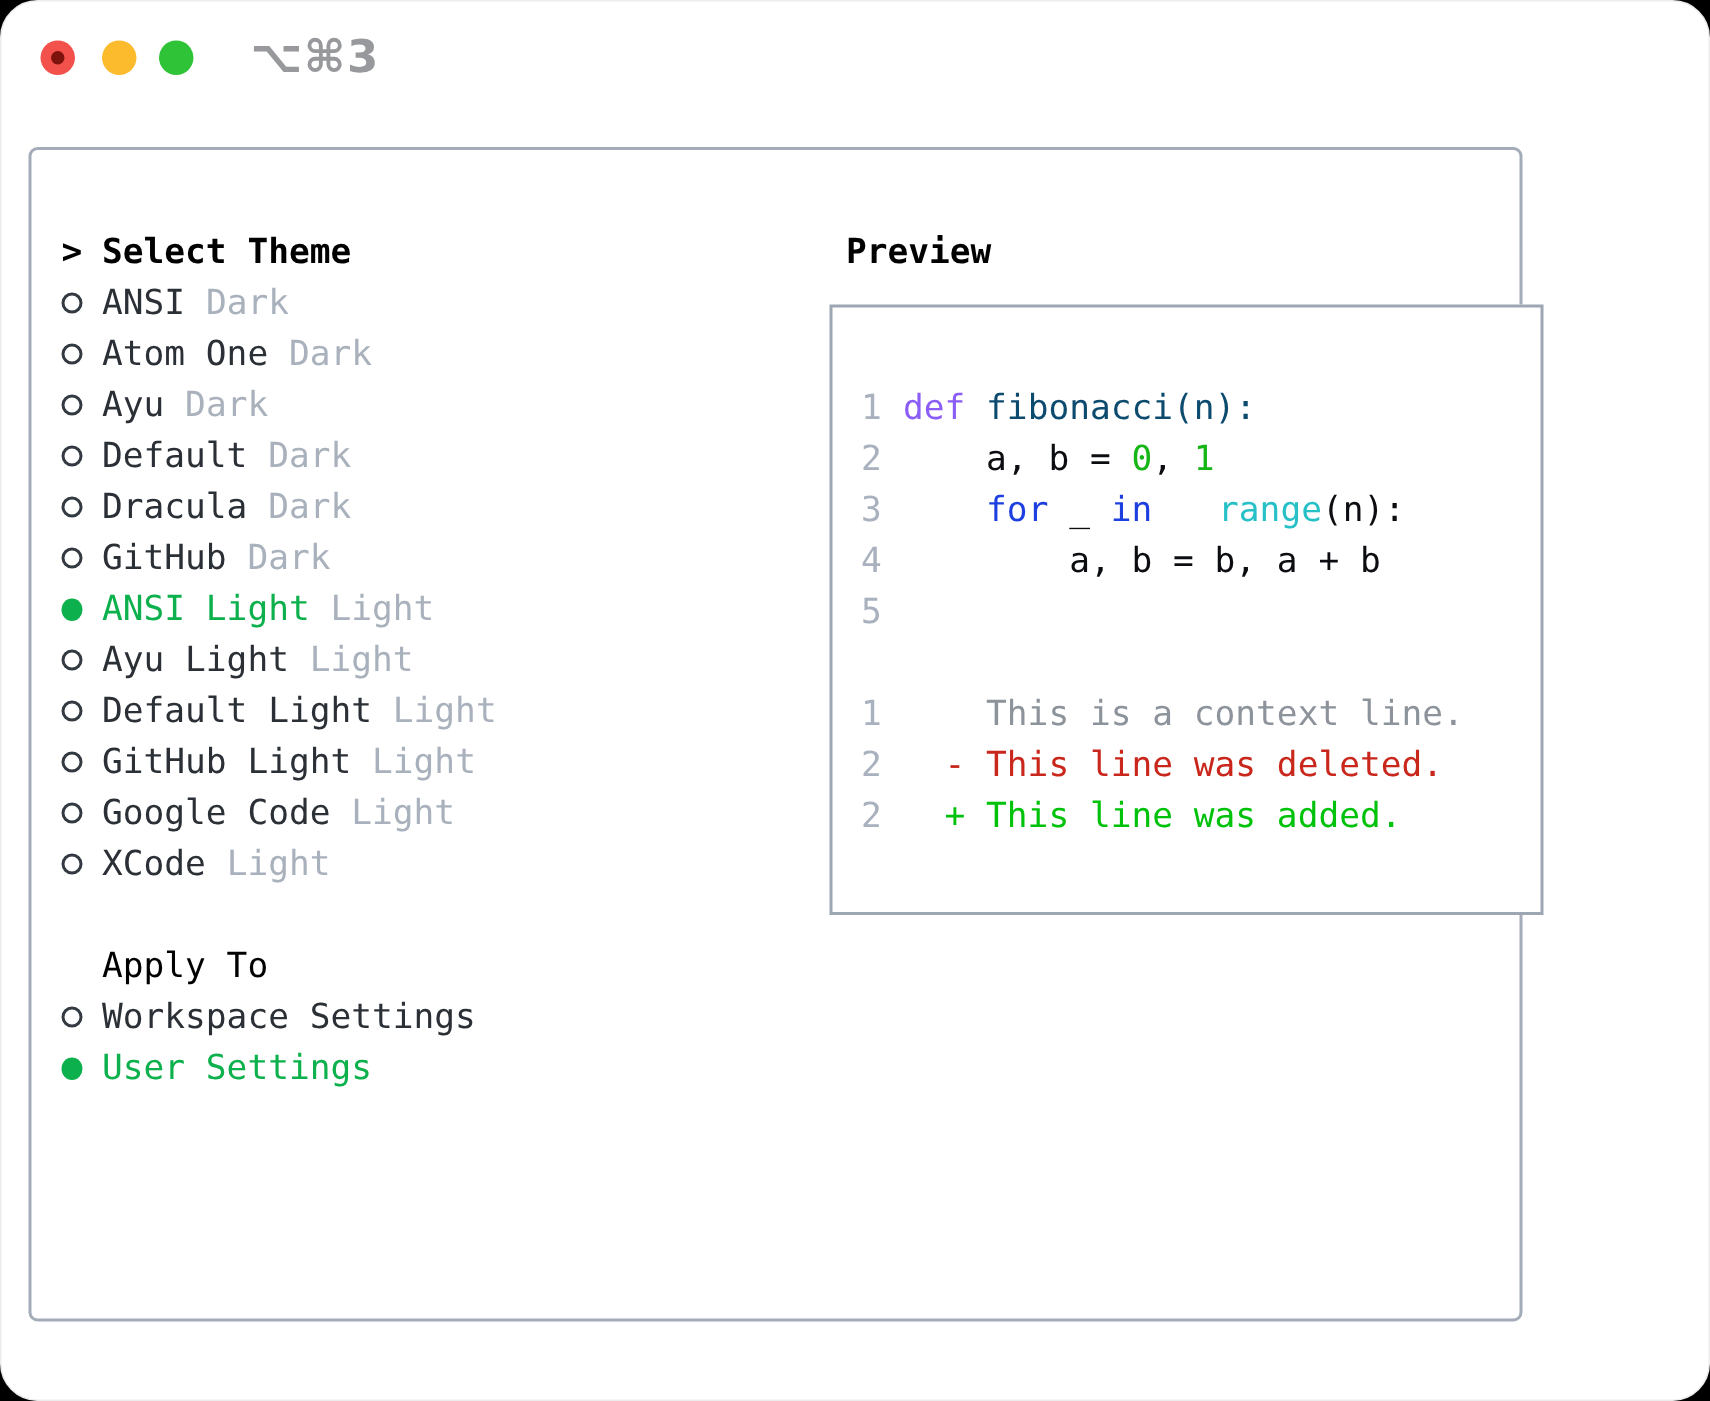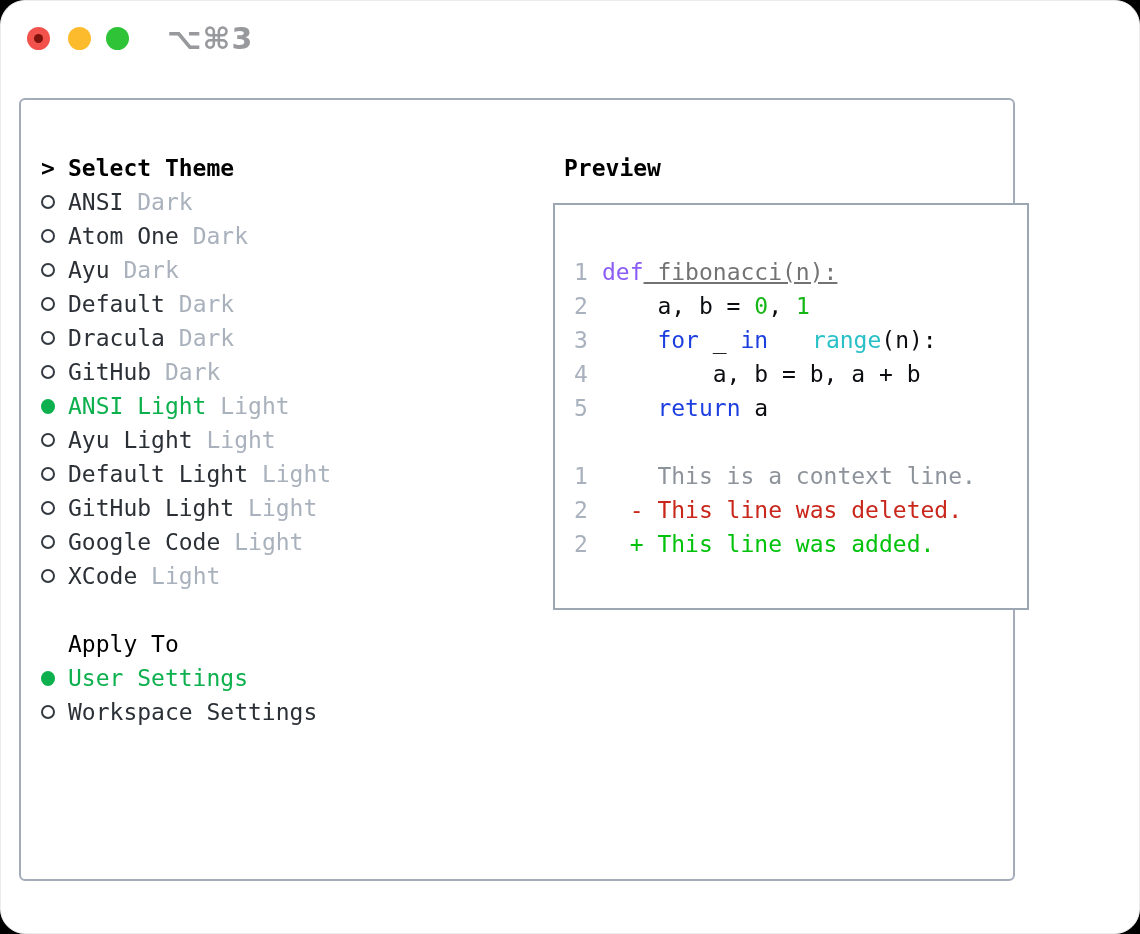--- a/index.html
+++ b/index.html
@@ -177,64 +177,63 @@
 </div>
 
       <div class="spacer"></div>
 
       <div class="row">
         <span class="marker"></span>
         <span class="plain-title">Apply To</span>
       </div>
 
       <div id="apply-list">
+  <div class="row apply-option">
+    <span class="marker"><span class="radio"></span></span>
+    <span class="opt-label">Workspace Settings</span>
+  </div>
+
   <div class="row apply-option selected">
     <span class="marker"><span class="radio"></span></span>
     <span class="opt-label">User Settings</span>
-  </div>
-
-  <div class="row apply-option">
-    <span class="marker"><span class="radio"></span></span>
-    <span class="opt-label">Workspace Settings</span>
   </div>
 </div>
 
       <div class="spacer"></div>
 
     </div>
 
     <div class="col" id="right-col">
       <div class="row" id="preview-title-row">
         <span class="section-title">Preview</span>
       </div>
       <div id="preview-box">
         <div id="code-lines">
   <div class="code-line">
     <span class="ln">1</span>
-    <span class="code-content"><span style="color: #8b5cf6;">def</span><span style="color: #737373; text-decoration: underline;"> fibonacci(n):</span></span>
+    <span class="code-content"><span style="color: #8b5cf6;">def</span><span style="color: #0c4a6e;"> fibonacci(n):</span></span>
   </div>
 
   <div class="code-line">
     <span class="ln">2</span>
     <span class="code-content"><span style="color: rgb(11, 13, 16);">    a, b = </span><span style="color: rgb(22, 182, 22);">0</span><span style="color: rgb(11, 13, 16);">, </span><span style="color: rgb(22, 182, 22);">1</span></span>
   </div>
 
   <div class="code-line">
     <span class="ln">3</span>
     <span class="code-content"><span style="color: rgb(11, 13, 16);">    </span><span style="color: rgb(29, 63, 224);">for</span><span style="color: rgb(11, 13, 16);"> _ </span><span style="color: rgb(29, 63, 224);">in</span><span style="color: rgb(11, 13, 16);"> </span><span style="color: rgb(39, 192, 199); margin-left: 30px;">range</span><span style="color: rgb(11, 13, 16);">(n):</span></span>
   </div>
 
   <div class="code-line">
     <span class="ln">4</span>
     <span class="code-content"><span style="color: rgb(11, 13, 16);">        a, b = b, a + b</span></span>
   </div>
 
   <div class="code-line">
     <span class="ln">5</span>
-    <span class="code-content"><span style="color: rgb(11, 13, 16);">    </span><span style="color: rgb(29, 63, 224);">return</span><span style="color: rgb(11, 13, 16);"> a</span></span>
   </div>
 </div>
         <div id="diff-lines">
   <div class="code-line">
     <span class="ln">1</span>
     <span class="diff-text context">    This is a context line.</span>
   </div>
 
   <div class="code-line">
     <span class="ln">2</span>

